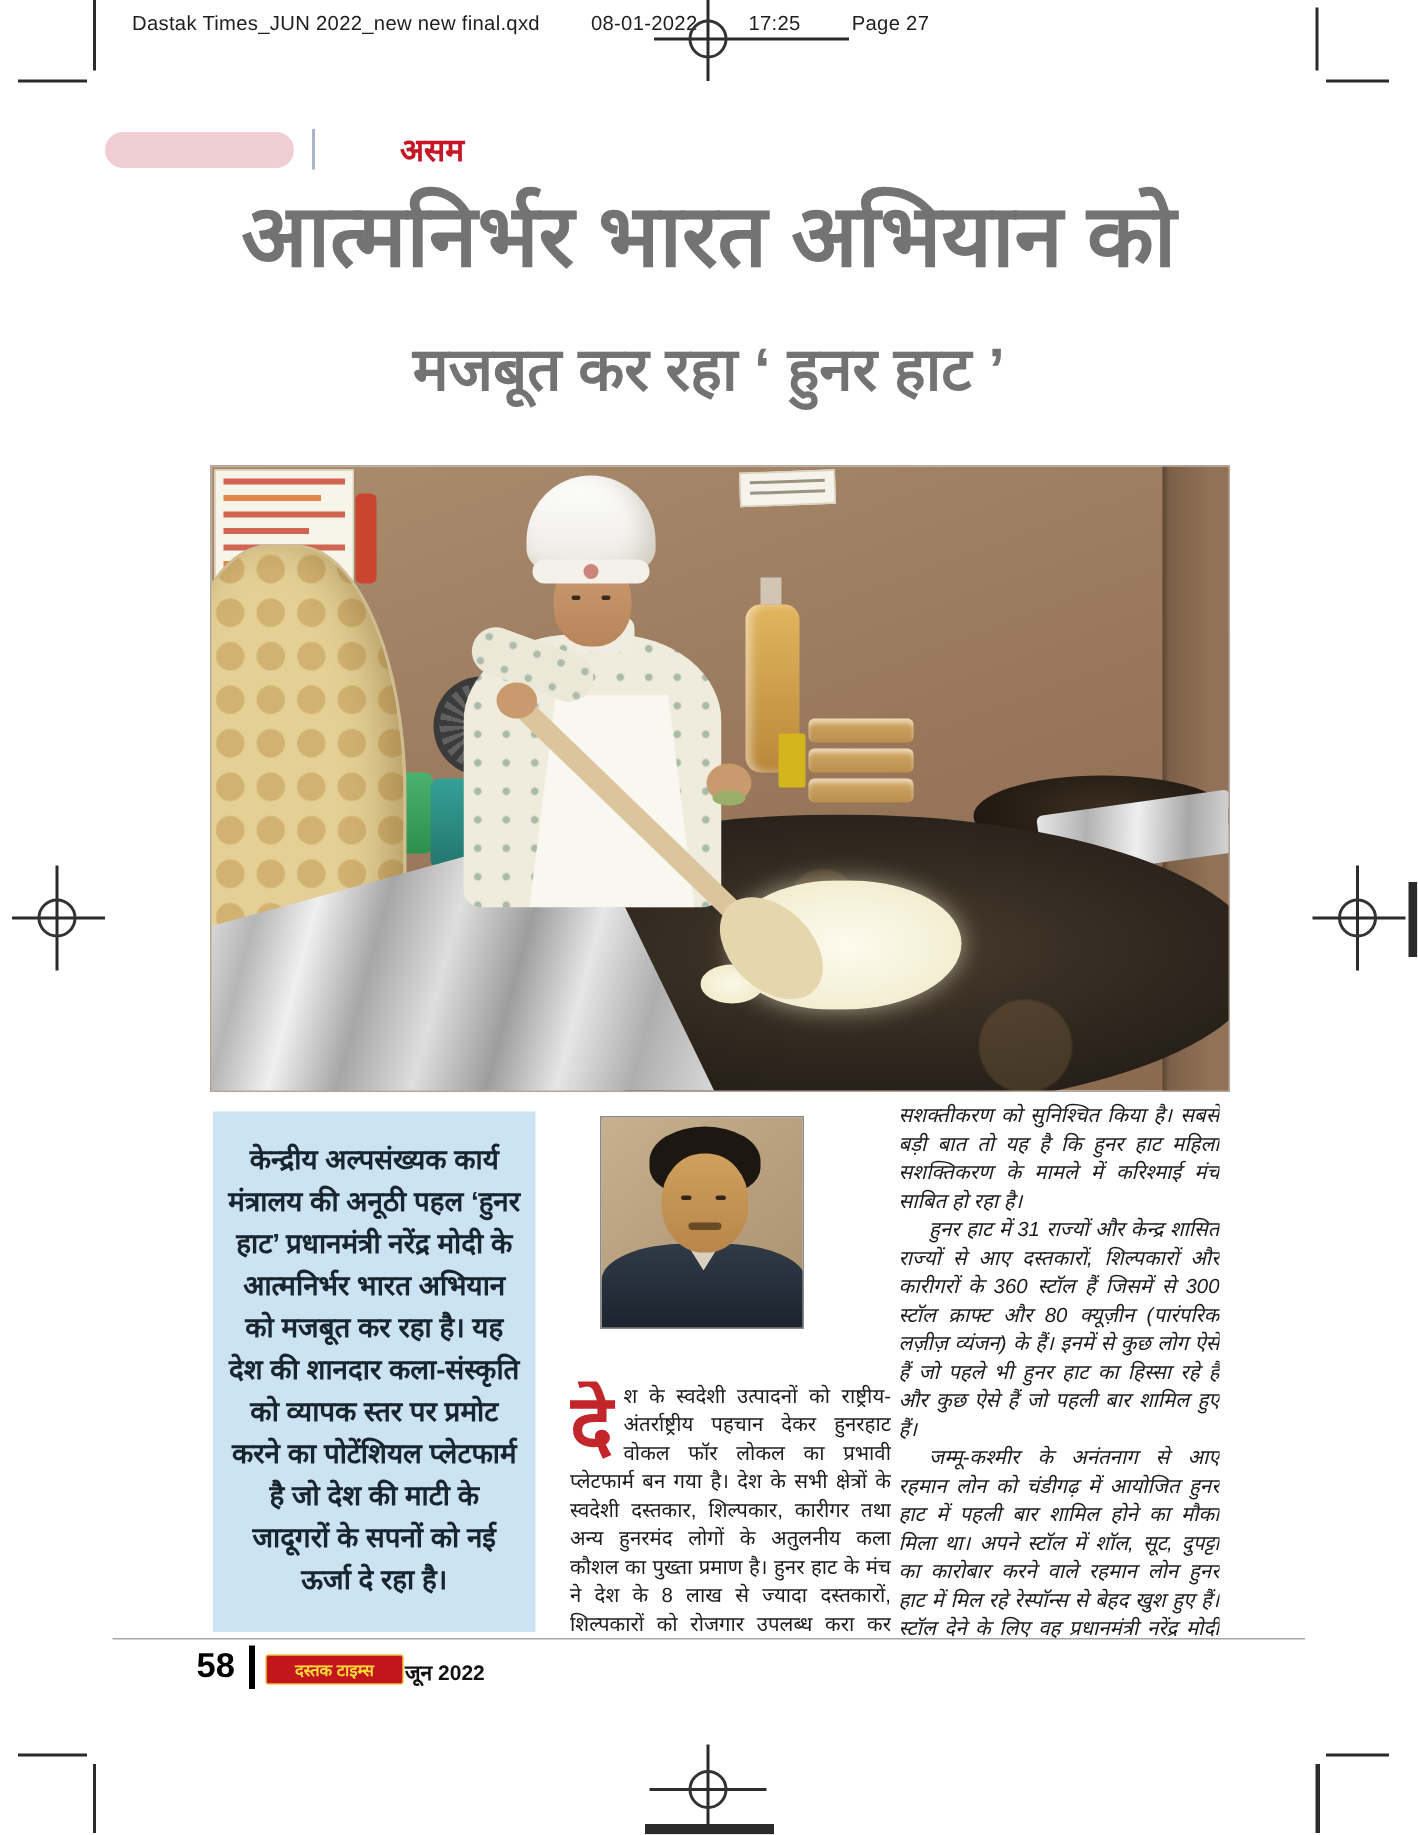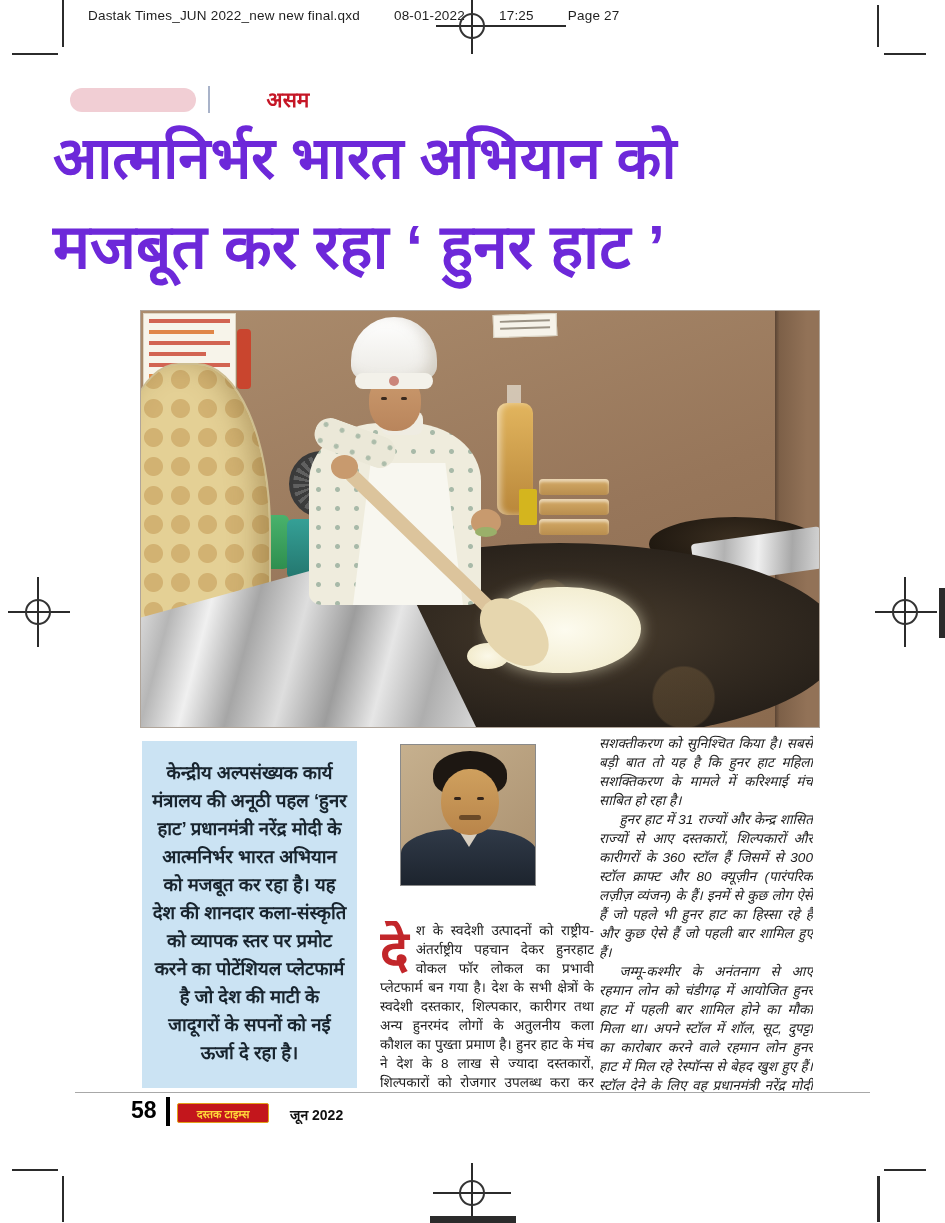--- a/index.html
+++ b/index.html
@@ -12,23 +12,23 @@
   .mk { position:absolute; background:#2b2b2b; }
   .reg-circle { position:absolute; border:2px solid #333; border-radius:50%; width:26px; height:26px; background:transparent; }
   
   .slugline { position:absolute; left:68px; top:8px; font-size:13.5px; color:#1e1e1e; letter-spacing:.2px; white-space:nowrap; }
   .slugline span { margin-right:14px;margin-left:20px; }
   
   .pill { position:absolute; left:70px; top:88px; width:126px; height:24px; border-radius:12px; background:#f1ced4; }
   .sec-divider { position:absolute; left:208px; top:86px; width:2px; height:27px; background:#a9b3c9; }
   .sec-label { position:absolute; left:228px; top:85px; width:120px; text-align:center; font-size:21px; font-weight:bold; color:#c51626; }
   
-  .headline { position:absolute; left:53px; top:112px; width:805px; text-align:left; color:#6d28d9; font-weight:800; }
+  .headline { position:absolute; left:70px; top:112px; width:805px; text-align:center; color:#737373; font-weight:800; }
   .headline .h1 { font-size:58px; line-height:92px; }
-  .headline .h2 { font-size:62px; line-height:86px; }
+  .headline .h2 { font-size:40px; line-height:86px; }
   
   .photo { position:absolute; left:140px; top:310px; width:680px; height:418px; border:1px solid #b0a59a;
     background:linear-gradient(160deg,#ab8c6d 0%,#97765a 55%,#8a6a4e 100%); overflow:hidden; }
   .ph { position:absolute; }
   .pillar { left:634px; top:0; width:46px; height:418px; background:linear-gradient(90deg,#5a4433 0,#7d6048 10%,#927257 70%); }
   .sign { left:352px; top:3px; width:64px; height:23px; background:#f6f3ea; transform:rotate(-2deg); border:1px solid #d8d2c2; }
   .sign i { display:block; height:2px; background:#9a9284; margin:5px 6px 0 6px; }
   .menu-card { left:2px; top:2px; width:93px; height:116px; background:#f7f4ea; border:1px solid #ddd4c2; padding:5px 5px; }
   .menu-card i { display:block; height:4px; margin-bottom:7px; background:#c8402c; opacity:.8; }
   .menu-card i:nth-child(2){width:80%; background:#d96a1f;}
@@ -112,21 +112,21 @@
   .col2 p { margin:0; text-indent:1.5em;font-style:italic; }
   .col2 p.first { text-indent:0; }
   .dropcap { float:left; font-size:54px; line-height:50px; font-weight:bold; color:#c2262a; margin:4px 7px 0 0; }
   
   .foot-rule { position:absolute; left:75px; top:1092px; width:795px; height:1px; background:#a8a8a8; }
   .foot-num { position:absolute; left:131px; top:1097px; font-size:23px; font-weight:800; color:#000; }
   .foot-bar { position:absolute; left:166px; top:1097px; width:4px; height:29px; background:#000; }
   .foot-logo { position:absolute; left:177px; top:1103px; width:92px; height:20px; background:#c3161c;
     color:#ffd83a; font-size:11px; font-weight:bold; text-align:center; line-height:20px;
     border:1px solid #e2a11a; border-radius:2px; overflow:hidden; white-space:nowrap; }
-  .foot-issue { position:absolute; left:290px; top:1105px; font-size:14px; font-weight:bold; color:#111; }
+  .foot-issue { position:absolute; left:270px; top:1105px; font-size:14px; font-weight:bold; color:#111; }
 </style>
 </head>
 <body>
 
 <div class="page">
 
   <div class="slugline">
     <span>Dastak Times_JUN 2022_new new final.qxd</span><span>08-01-2022</span><span>17:25</span><span>Page 27</span>
   </div>
 

